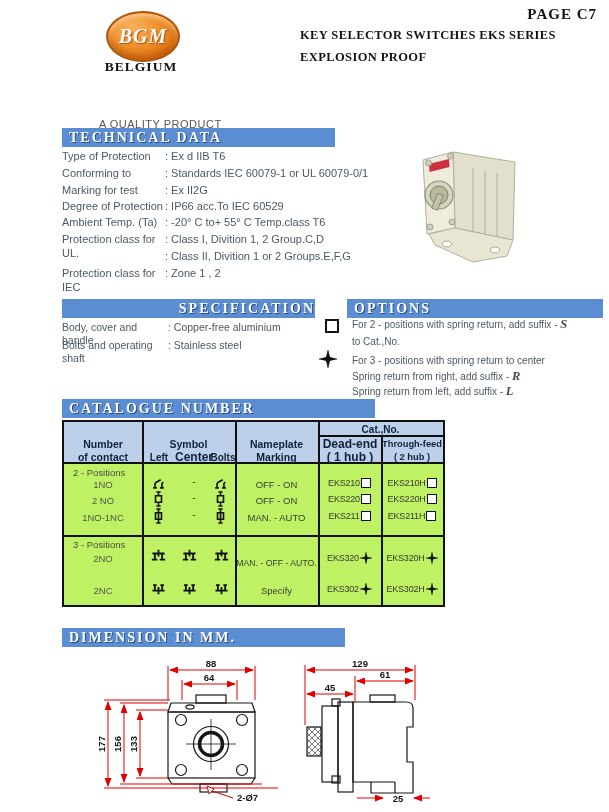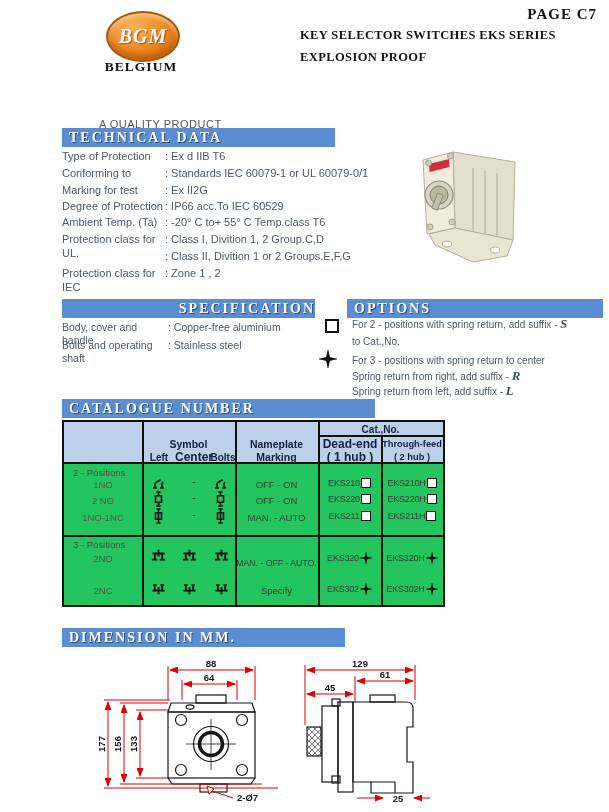--- a/index.html
+++ b/index.html
@@ -32,21 +32,21 @@
   .tdrow .lbl{display:inline-block;width:103px;vertical-align:top;}
   .specrow{position:absolute;left:62px;width:280px;font-size:10.5px;line-height:13px;}
   .specrow .lbl{display:inline-block;width:106px;vertical-align:top;}
   .optline{position:absolute;left:352px;width:250px;font-size:10px;line-height:12px;}
   .opt-suffix{font-family:"Liberation Serif",serif;font-style:italic;font-weight:bold;font-size:12.5px;color:#3d4a5a;}
 
   .legend-square{position:absolute;left:325px;top:319px;width:10px;height:10px;border:2.2px solid #111;background:#fff;}
 
   
   .cat-table{position:absolute;left:62px;top:420px;width:383px;height:187px;border:2px solid #111;
-    box-sizing:border-box;background:#22c55e;font-size:10px;color:#333;}
+    box-sizing:border-box;background:#bef264;font-size:10px;color:#333;}
   .cat-head-bg{position:absolute;left:0;top:0;width:100%;height:42px;background:#bcd0ea;border-bottom:2px solid #111;box-sizing:border-box;}
   .vline{position:absolute;top:0;bottom:0;width:1.6px;background:#111;}
   .hline{position:absolute;height:1.6px;background:#111;}
   .cell{position:absolute;text-align:center;}
   .th{font-weight:bold;color:#13203a;font-size:10.5px;line-height:13px;}
   .group-title{position:absolute;left:9px;font-size:9.5px;color:#4a4a40;}
   .contact-lbl{position:absolute;left:0;width:78px;text-align:center;font-size:9.5px;color:#55554a;}
   .marking{position:absolute;left:171px;width:83px;text-align:center;font-size:9.5px;color:#3a3a32;}
   .catcell{position:absolute;display:flex;align-items:center;justify-content:center;gap:1px;}
   .cat-txt{font-size:9px;color:#3a3a32;letter-spacing:-0.2px;}
@@ -125,20 +125,24 @@
     <div class="vline" style="left:78px;"></div>
     <div class="vline" style="left:171px;"></div>
     <div class="vline" style="left:254px;"></div>
     <div class="vline" style="left:317px;top:14px;"></div>
 
     <div class="hline" style="left:0;right:0;top:113px;"></div>
 
     <div class="cell th" style="left:254px;top:1px;width:125px;font-size:10px;">Cat.,No.</div>
     <div class="hline" style="left:254px;width:125px;top:13px;"></div>
 
+    <div class="cell th" style="left:0;top:16px;width:78px;">
+      <div>Number</div>
+      <div>of contact</div>
+    </div>
     <div class="cell th" style="left:78px;top:16px;width:93px;">Symbol</div>
     <div class="cell th" style="left:80px;top:29px;width:30px;font-size:10px;">Left</div>
     <div class="cell th" style="left:109px;top:29px;width:42px;font-size:12px;">Center</div>
     <div class="cell th" style="left:142px;top:29px;width:34px;font-size:10px;">Bolts</div>
     <div class="cell th" style="left:171px;top:16px;width:83px;">
       <div>Nameplate</div>
       <div>Marking</div>
     </div>
     <div class="cell th" style="left:254px;top:16px;width:64px;font-size:12px;">
       <div>Dead-end</div>

